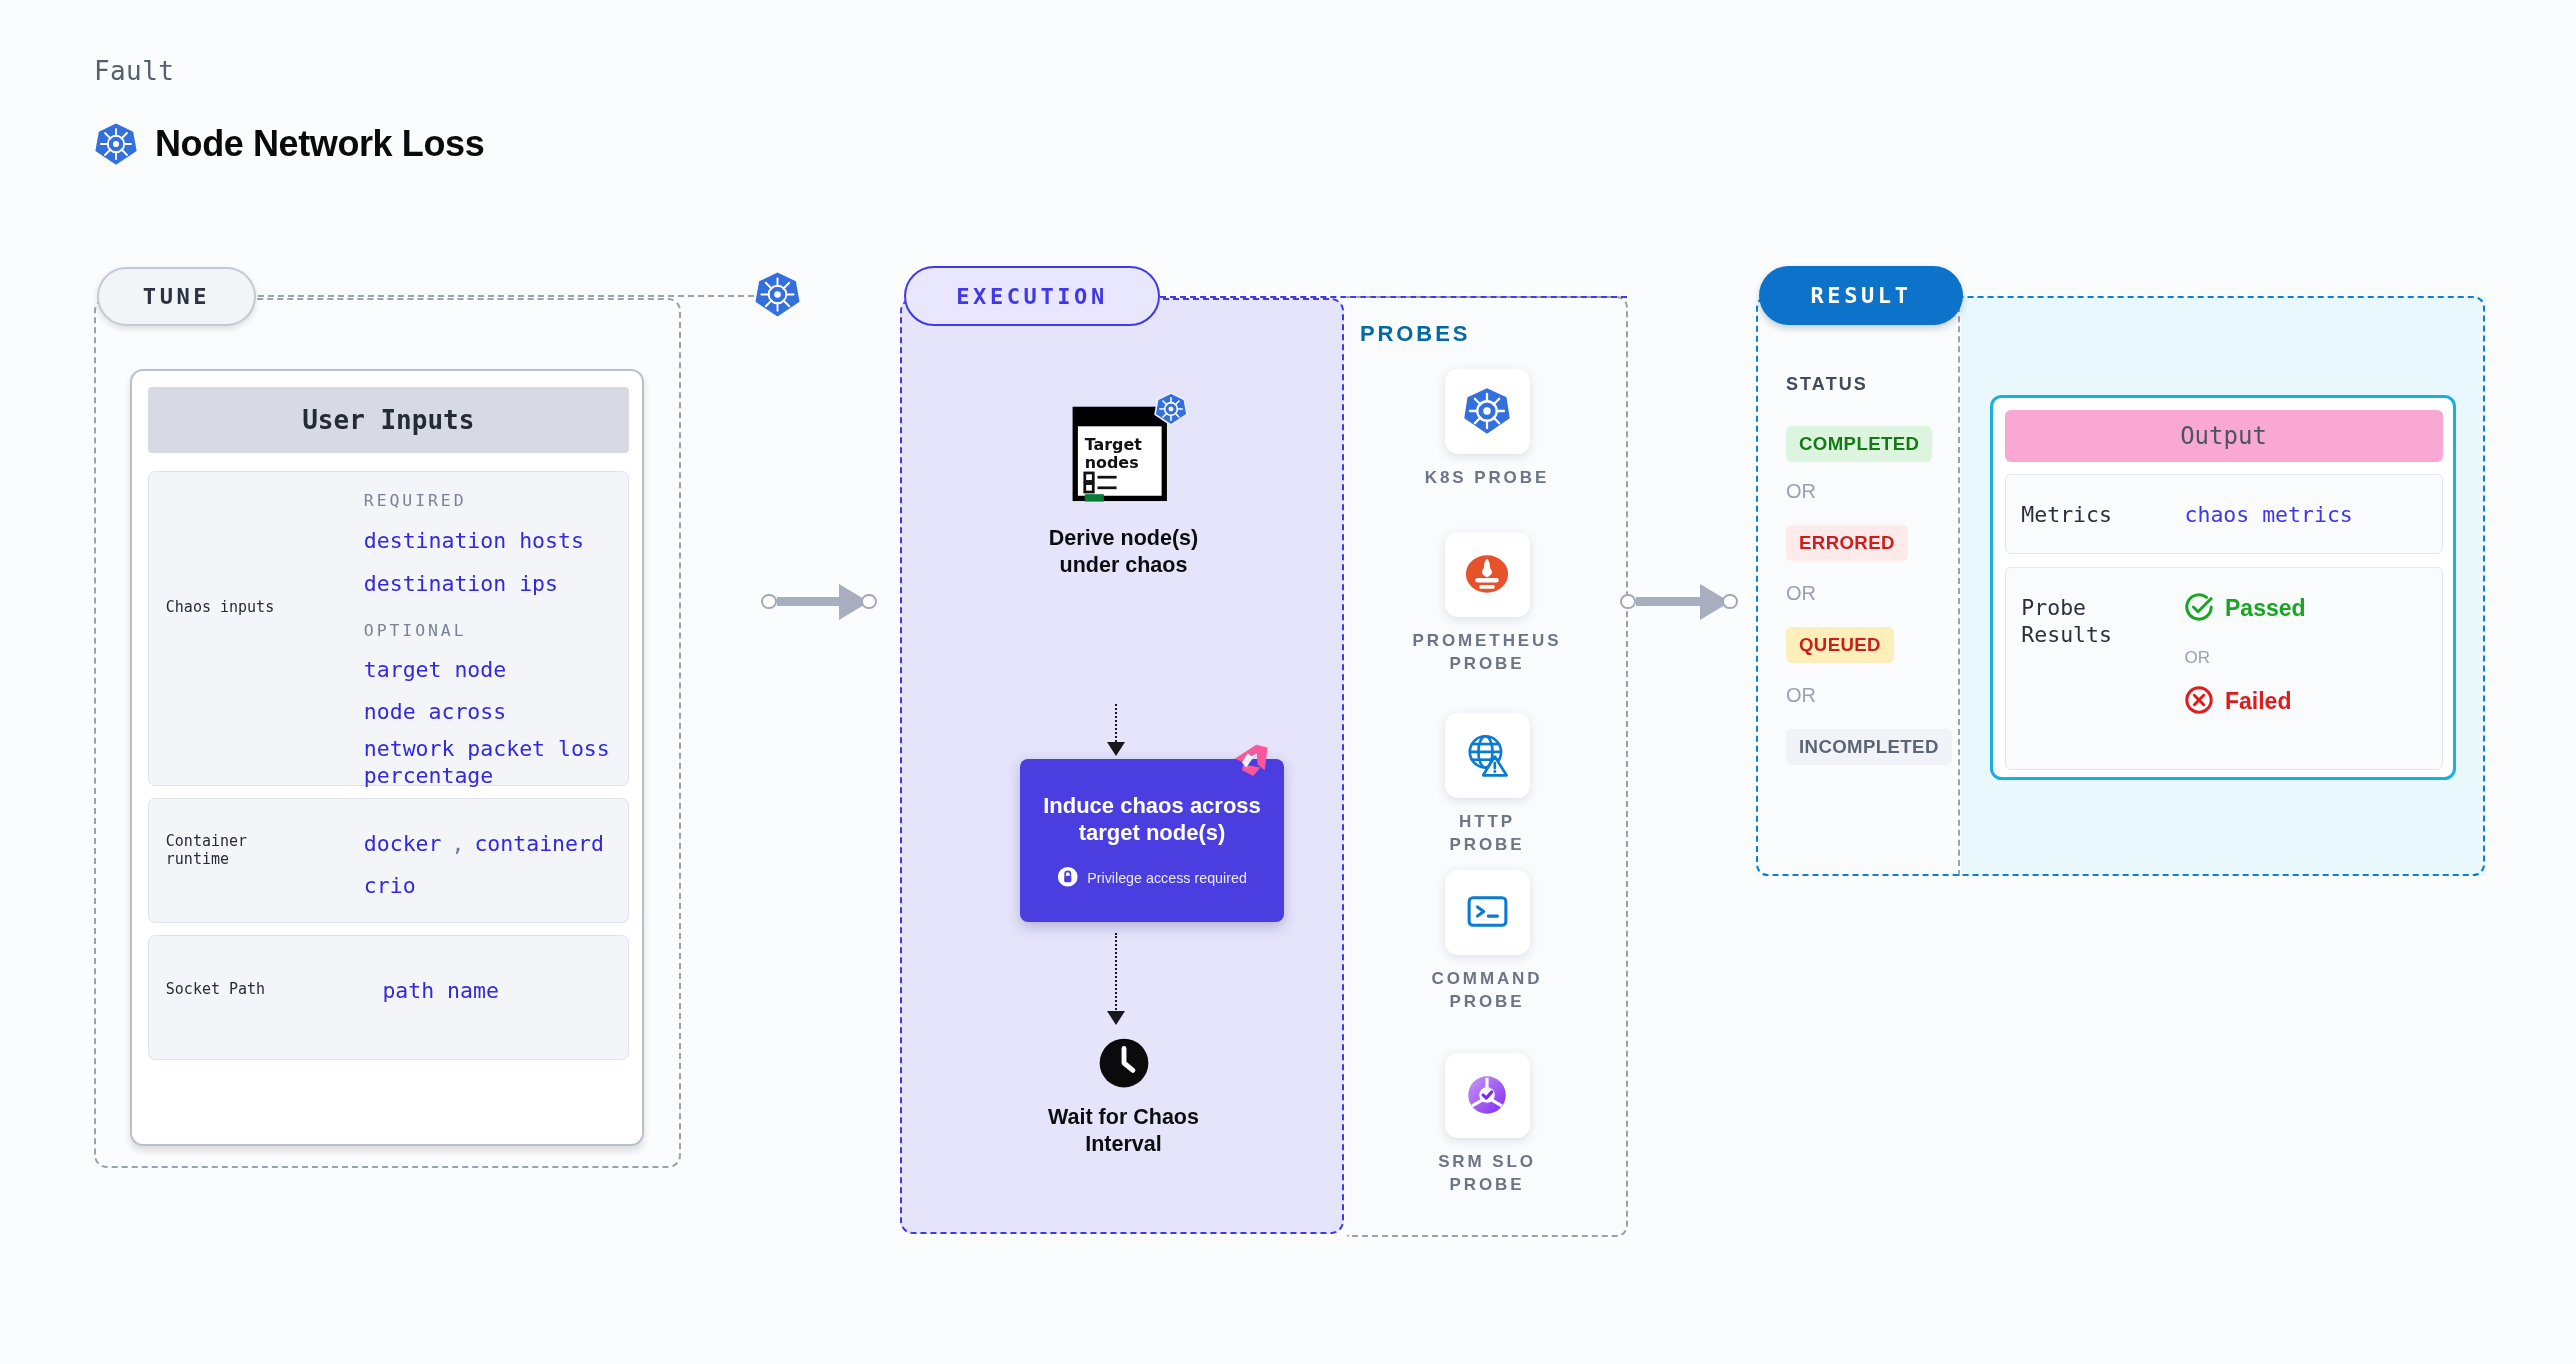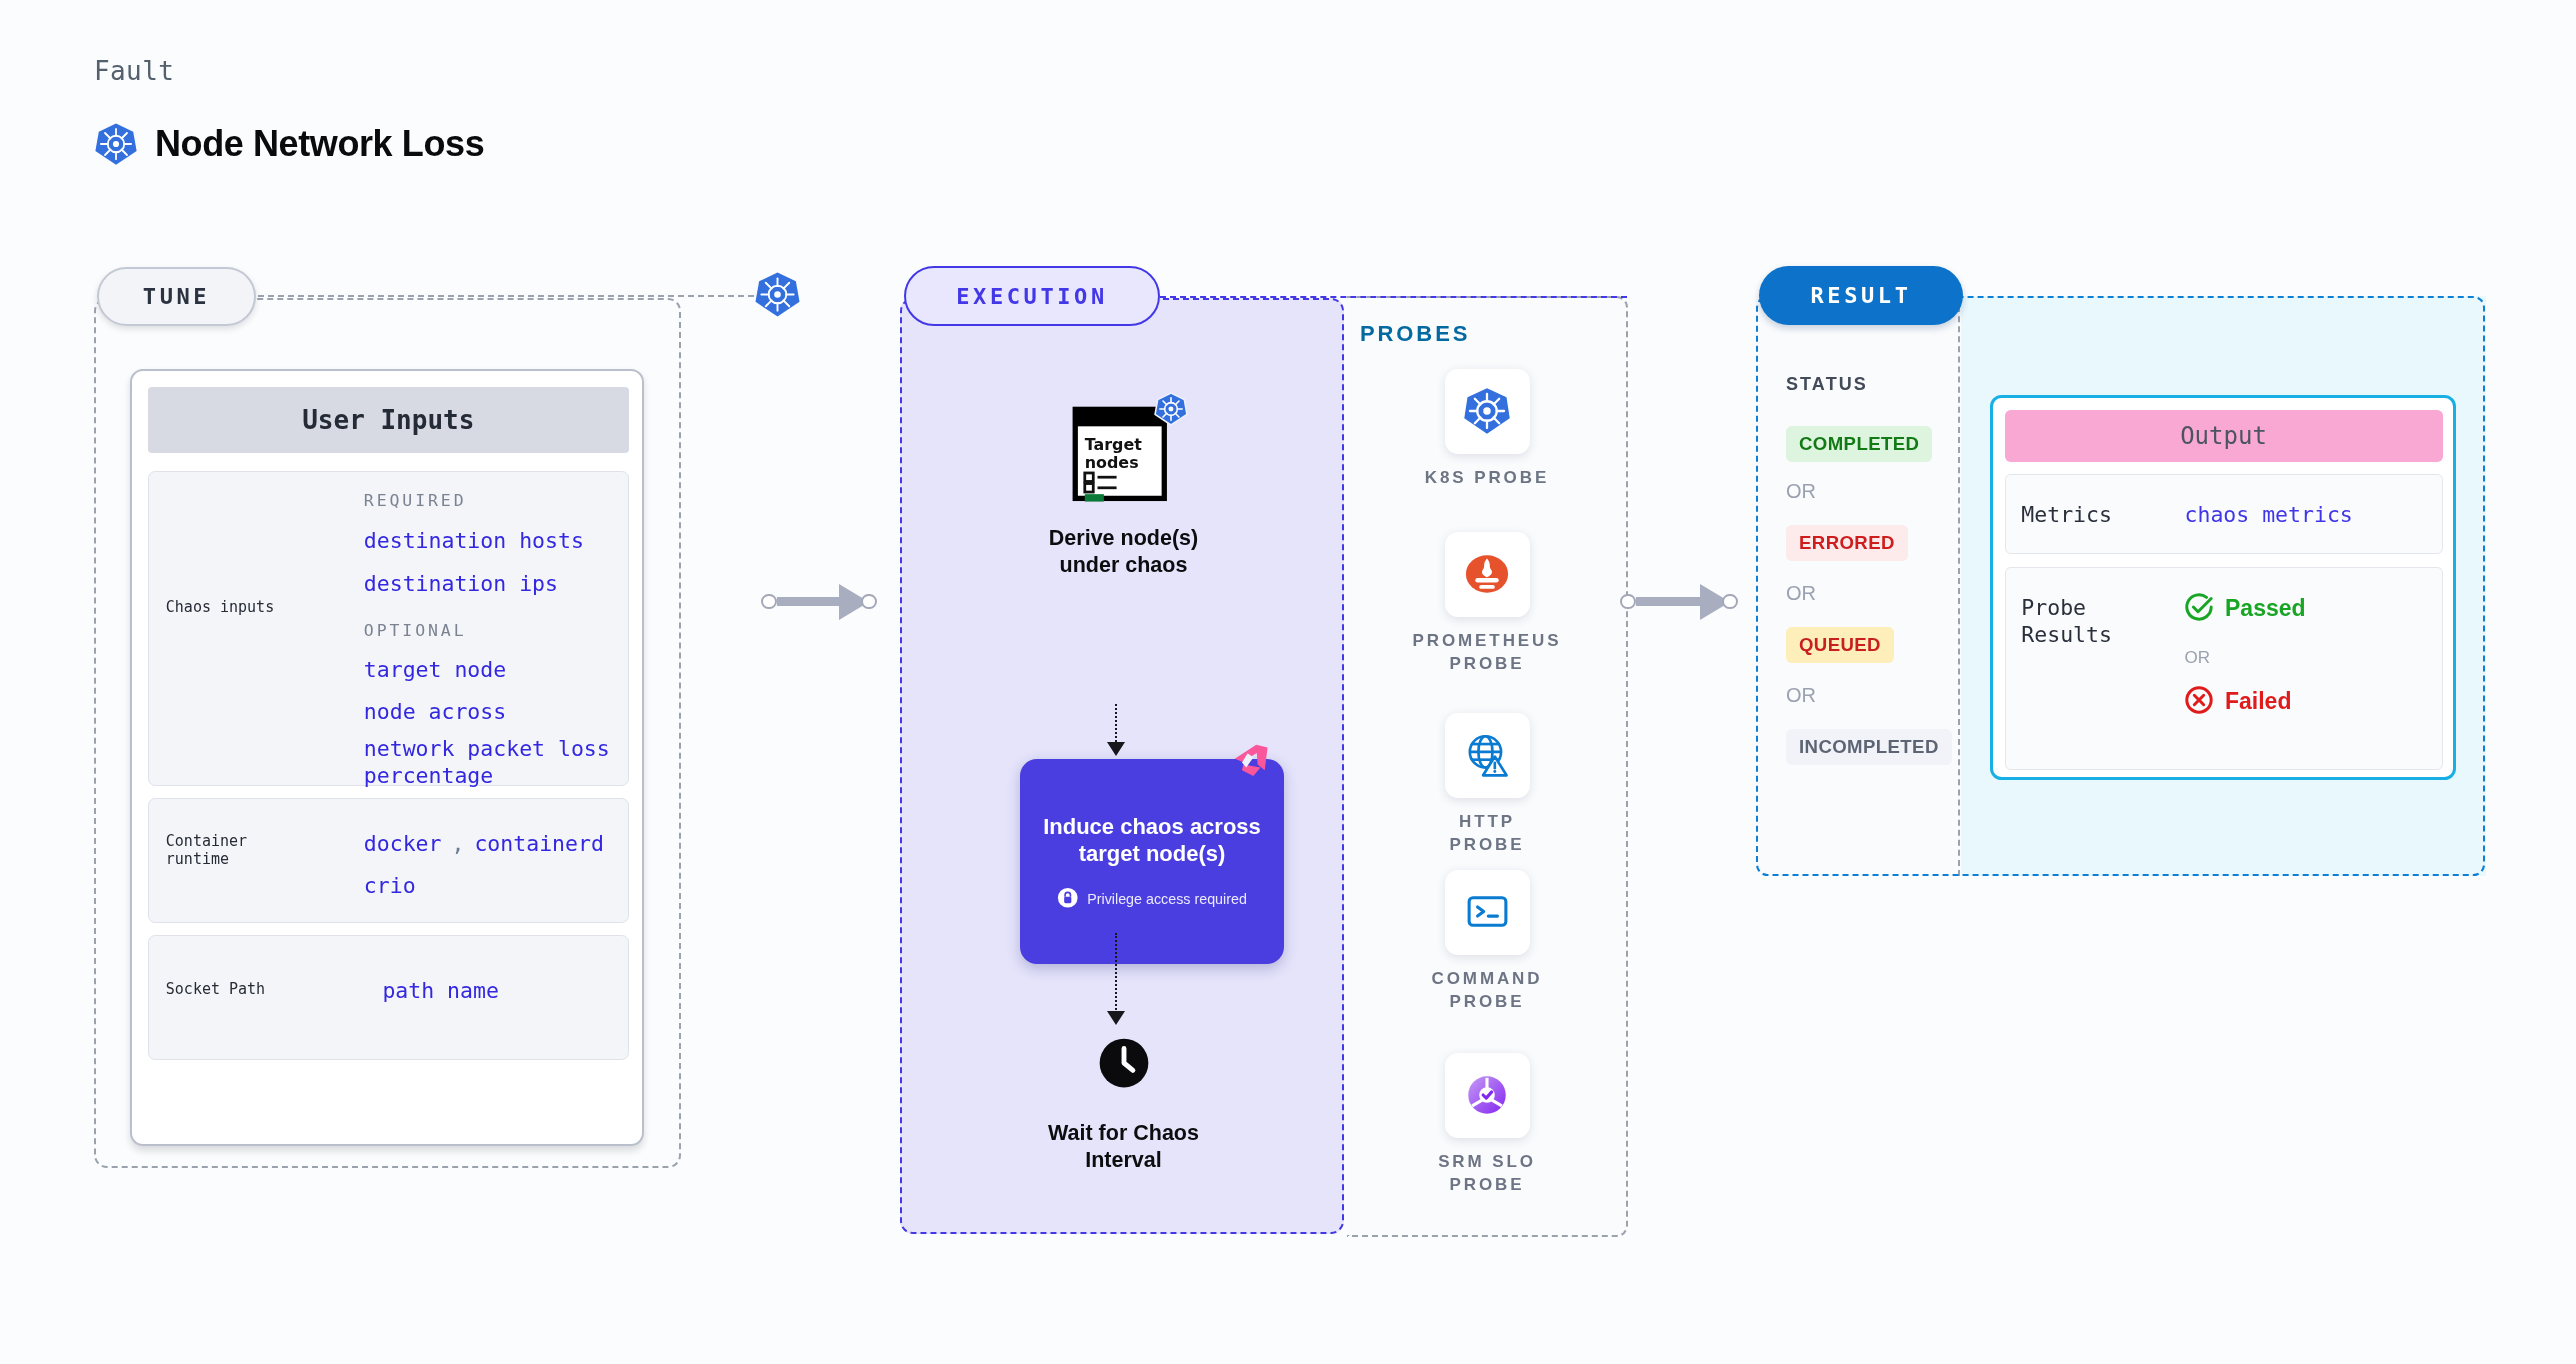--- a/index.html
+++ b/index.html
@@ -105,22 +105,22 @@
   }
   .probe-name {
     margin-top: 13px; font-size: 17px; font-weight: 700; color: #6d7484;
     letter-spacing: 2.9px; text-align: center; line-height: 1.35; white-space: pre-line;
   }
 
   .flow-node { position: absolute; display: flex; flex-direction: column; align-items: center; }
   .flow-cap { font-size: 21.5px; font-weight: 700; color: #0d0d10; text-align: center; line-height: 1.25; }
   .mini-win { width: 106px; height: 106px; position: relative; }
   .chaos-card {
-    position: absolute; left: 1020px; top: 759px; width: 264px; height: 205px;
-    background: #4a3ee0; border-radius: 17px; color: #fff;
+    position: absolute; left: 1020px; top: 759px; width: 264px; height: 163px;
+    background: #4a3ee0; border-radius: 8px; color: #fff;
     display: flex; flex-direction: column; align-items: center; justify-content: center;
     box-shadow: 0 4.3px 13px rgba(40,35,120,.25);
   }
   .chaos-title { font-size: 22px; font-weight: 700; text-align: center; line-height: 1.26; }
   .priv-row { display: flex; align-items: center; gap: 8.6px; margin-top: 18.6px; }
   .priv-text { font-size: 14.3px; color: #eceaff; }
   .harness-mark { position: absolute; left: 1232px; top: 743px; width: 37px; height: 36px; }
 
   .vdash { position: absolute; border-left: 2.9px dotted #17171c; }
   .arrowhead-down {
@@ -360,21 +360,21 @@
   <div class="vdash" style="left:1115px; top:933px; height:80px;"></div>
   <div class="arrowhead-down" style="left:1107px; top:1011px;"></div>
 
   <div class="flow-node" style="left:1034px; top:1037px; width:179px;">
     <span>
       <svg viewBox="0 0 64 64" width="52" height="52">
         <circle cx="32" cy="32" r="30" fill="#0b0b0e"></circle>
         <path d="M32 14 v18 l11 9" fill="none" stroke="#fff" stroke-width="6" stroke-linecap="round" stroke-linejoin="round"></path>
       </svg>
     </span>
-    <div class="flow-cap" style="margin-top:29px; white-space:pre-line;">Wait for Chaos
+    <div class="flow-cap" style="margin-top:13px; white-space:pre-line;">Wait for Chaos
 Interval</div>
   </div>
 
   <div id="probes-title">PROBES</div>
 
   <div class="probe" style="top:369px;">
     <div class="probe-tile">
       <span>
         <svg viewBox="0 0 64 64" width="52" height="52">
           <polygon points="32,4 56,15 60,41 32,60 4,41 8,15" fill="#3370de"></polygon>

